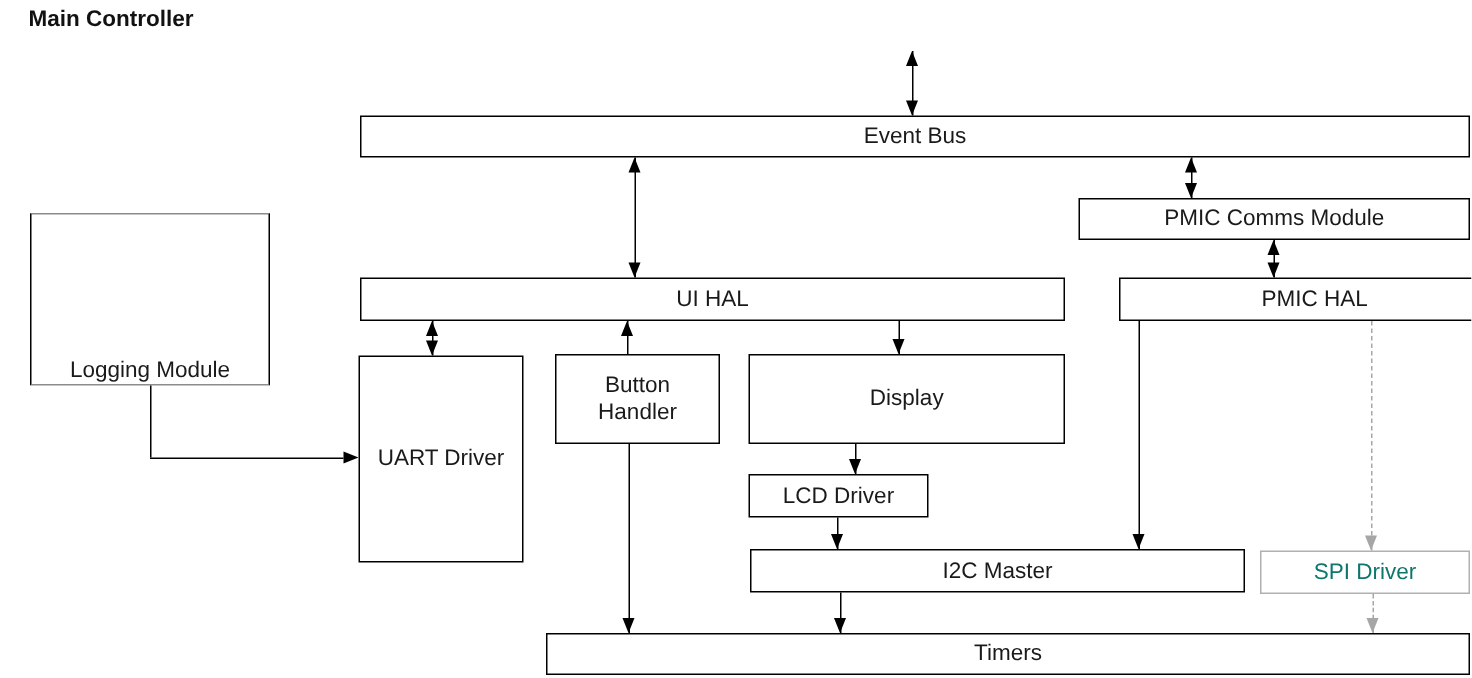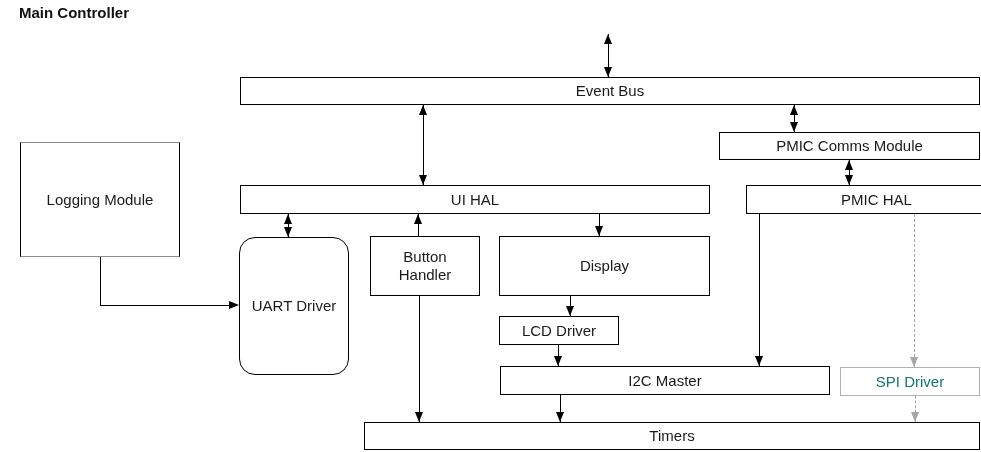--- a/index.html
+++ b/index.html
@@ -47,33 +47,33 @@
 
 
   <div class="box" style="left:240px;top:77px;width:740px;height:28px;">
     <span class="lbl">Event Bus</span>
   </div>
 
   <div class="box" style="left:719px;top:132px;width:261px;height:28px;">
     <span class="lbl">PMIC Comms Module</span>
   </div>
 
-  <div class="box two-tone" style="left:20px;top:142px;width:160px;height:115px;">
+  <div class="box two-tone" style="left:20px;top:142px;width:160px;height:115px;align-items:flex-end;">
     <span class="lbl">Logging Module</span>
   </div>
 
   <div class="box" style="left:240px;top:185px;width:470px;height:29px;">
     <span class="lbl">UI HAL</span>
   </div>
 
   <div class="box" style="left:746px;top:185px;width:261px;height:29px;">
     <span class="lbl">PMIC HAL</span>
   </div>
 
-  <div class="box" style="left:239px;top:237px;width:110px;height:138px;border-radius:16px;">
+  <div class="box" style="left:239px;top:237px;width:110px;height:138px;">
     <span class="lbl">UART Driver</span>
   </div>
 
   <div class="box" style="left:370px;top:236px;width:110px;height:60px;">
     <span class="lbl narrow">Button Handler</span>
   </div>
 
   <div class="box" style="left:499px;top:236px;width:211px;height:60px;">
     <span class="lbl">Display</span>
   </div>

